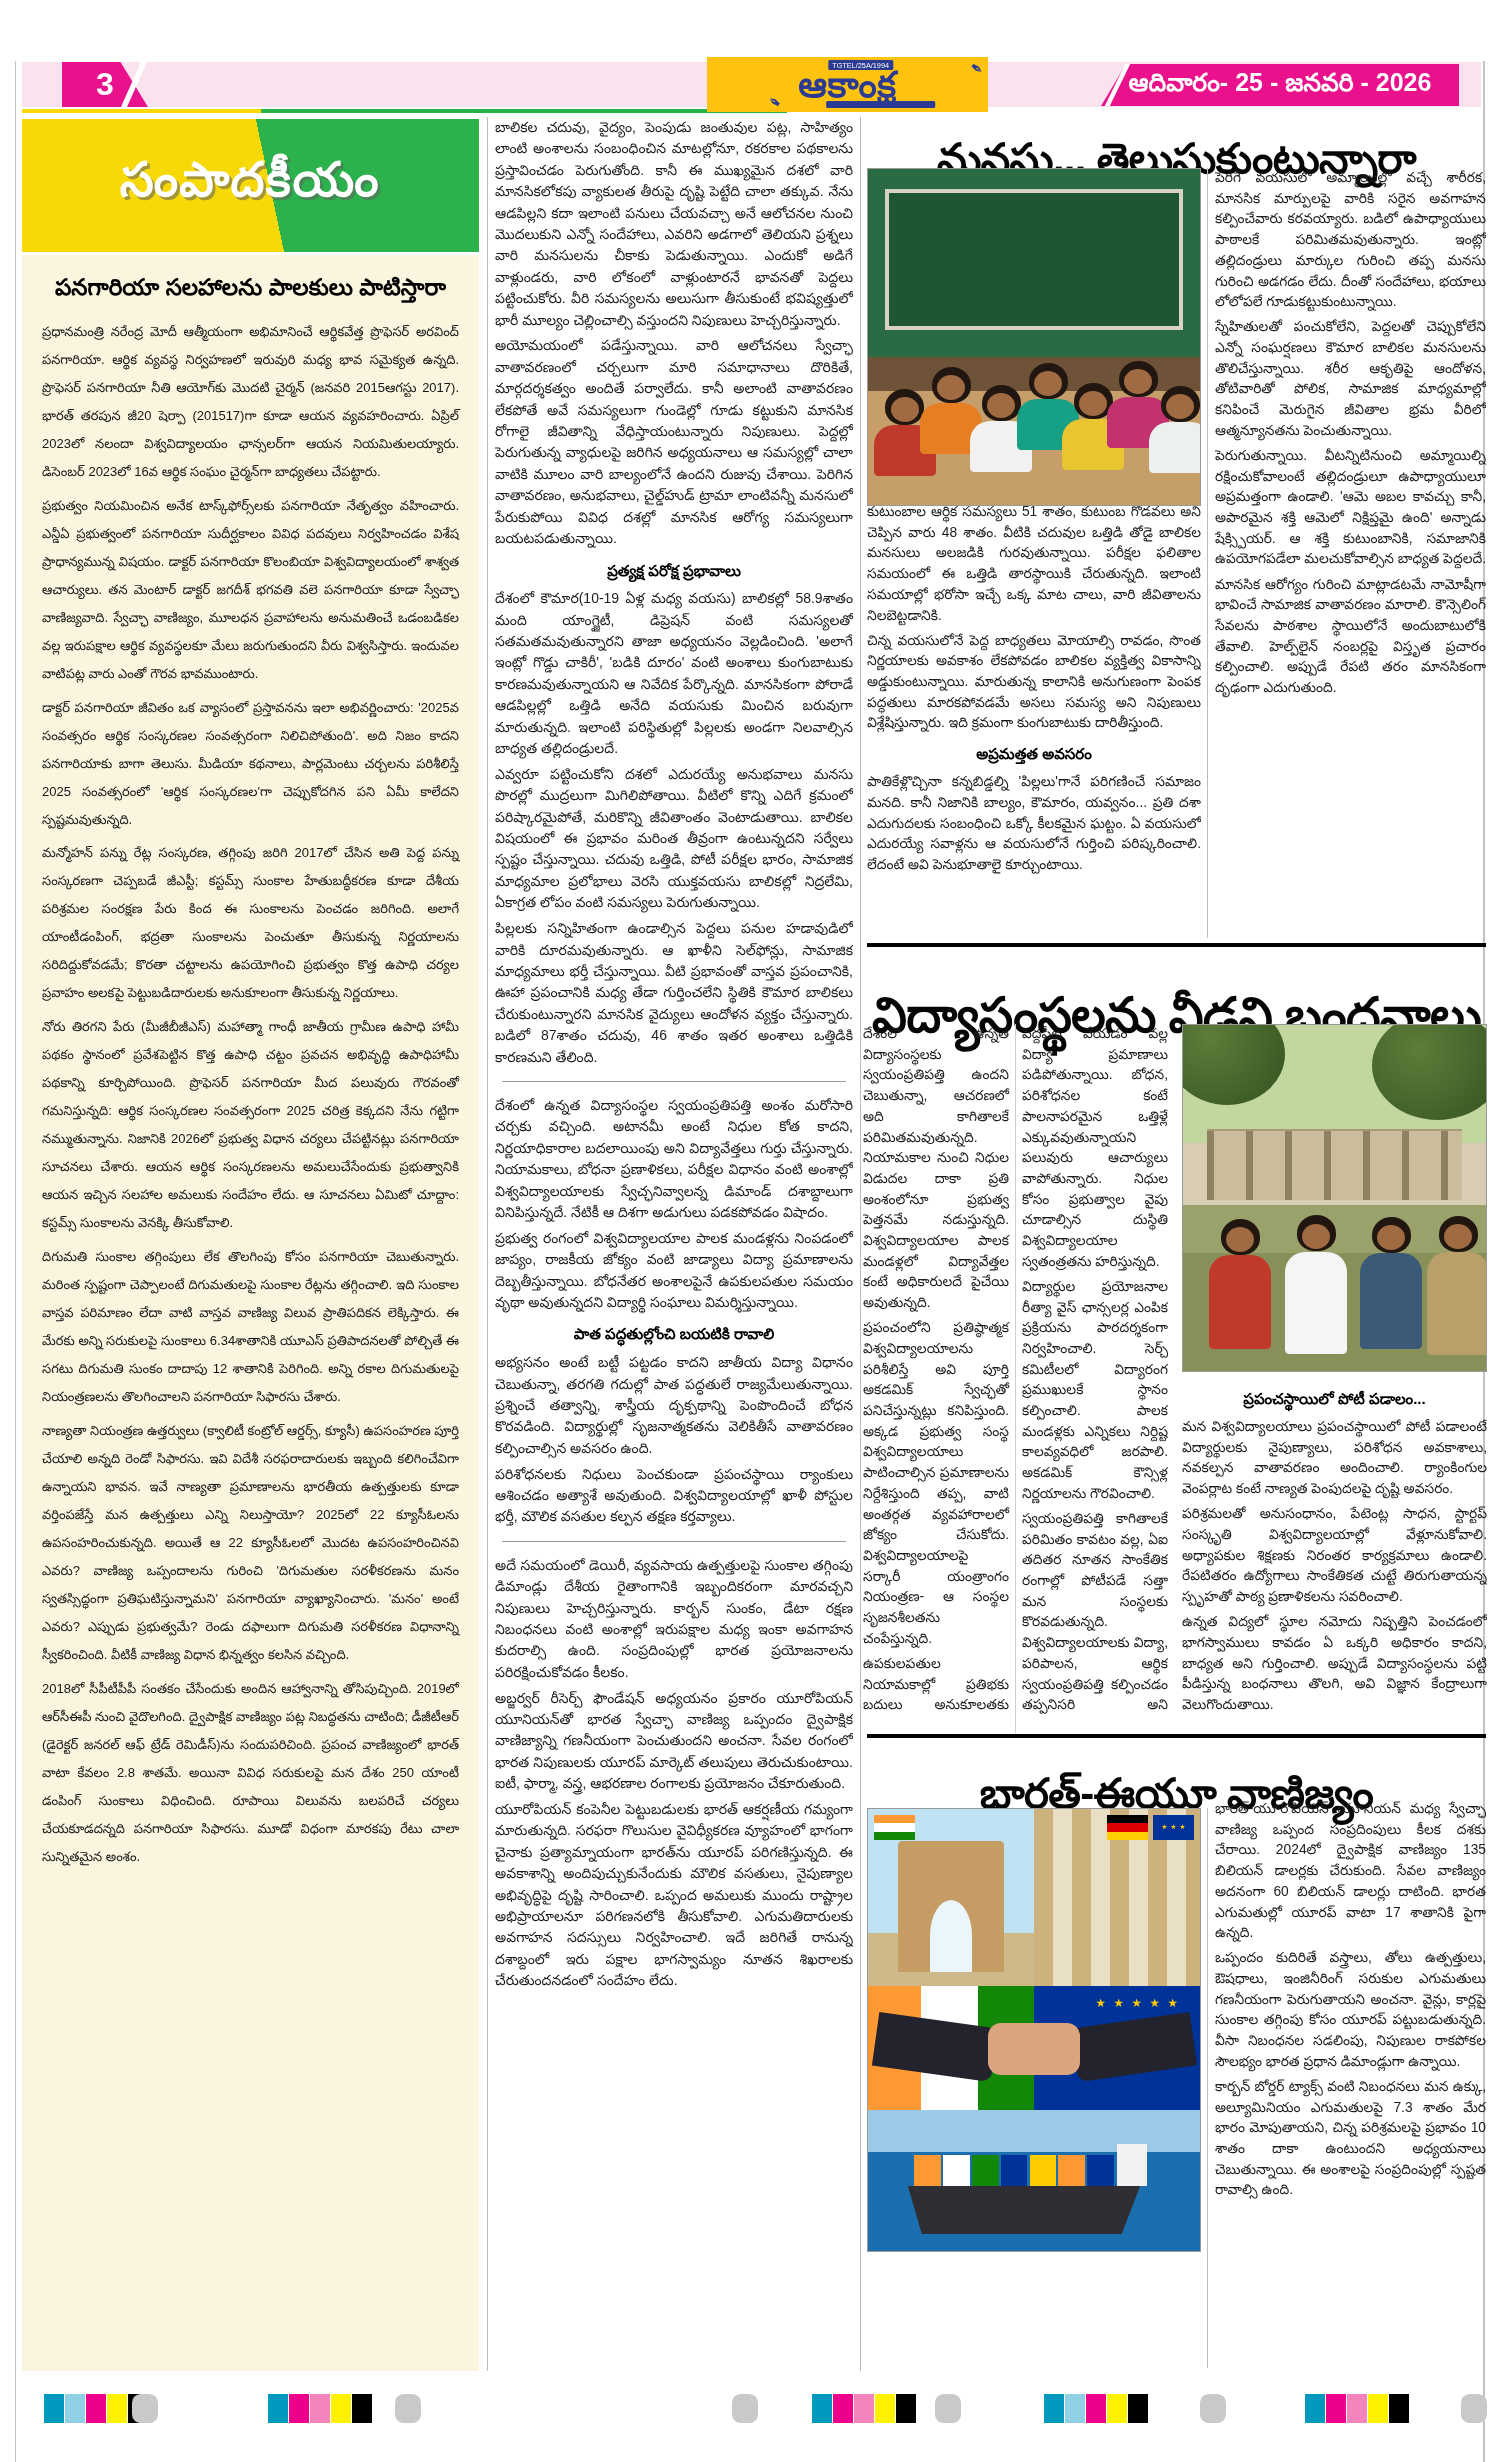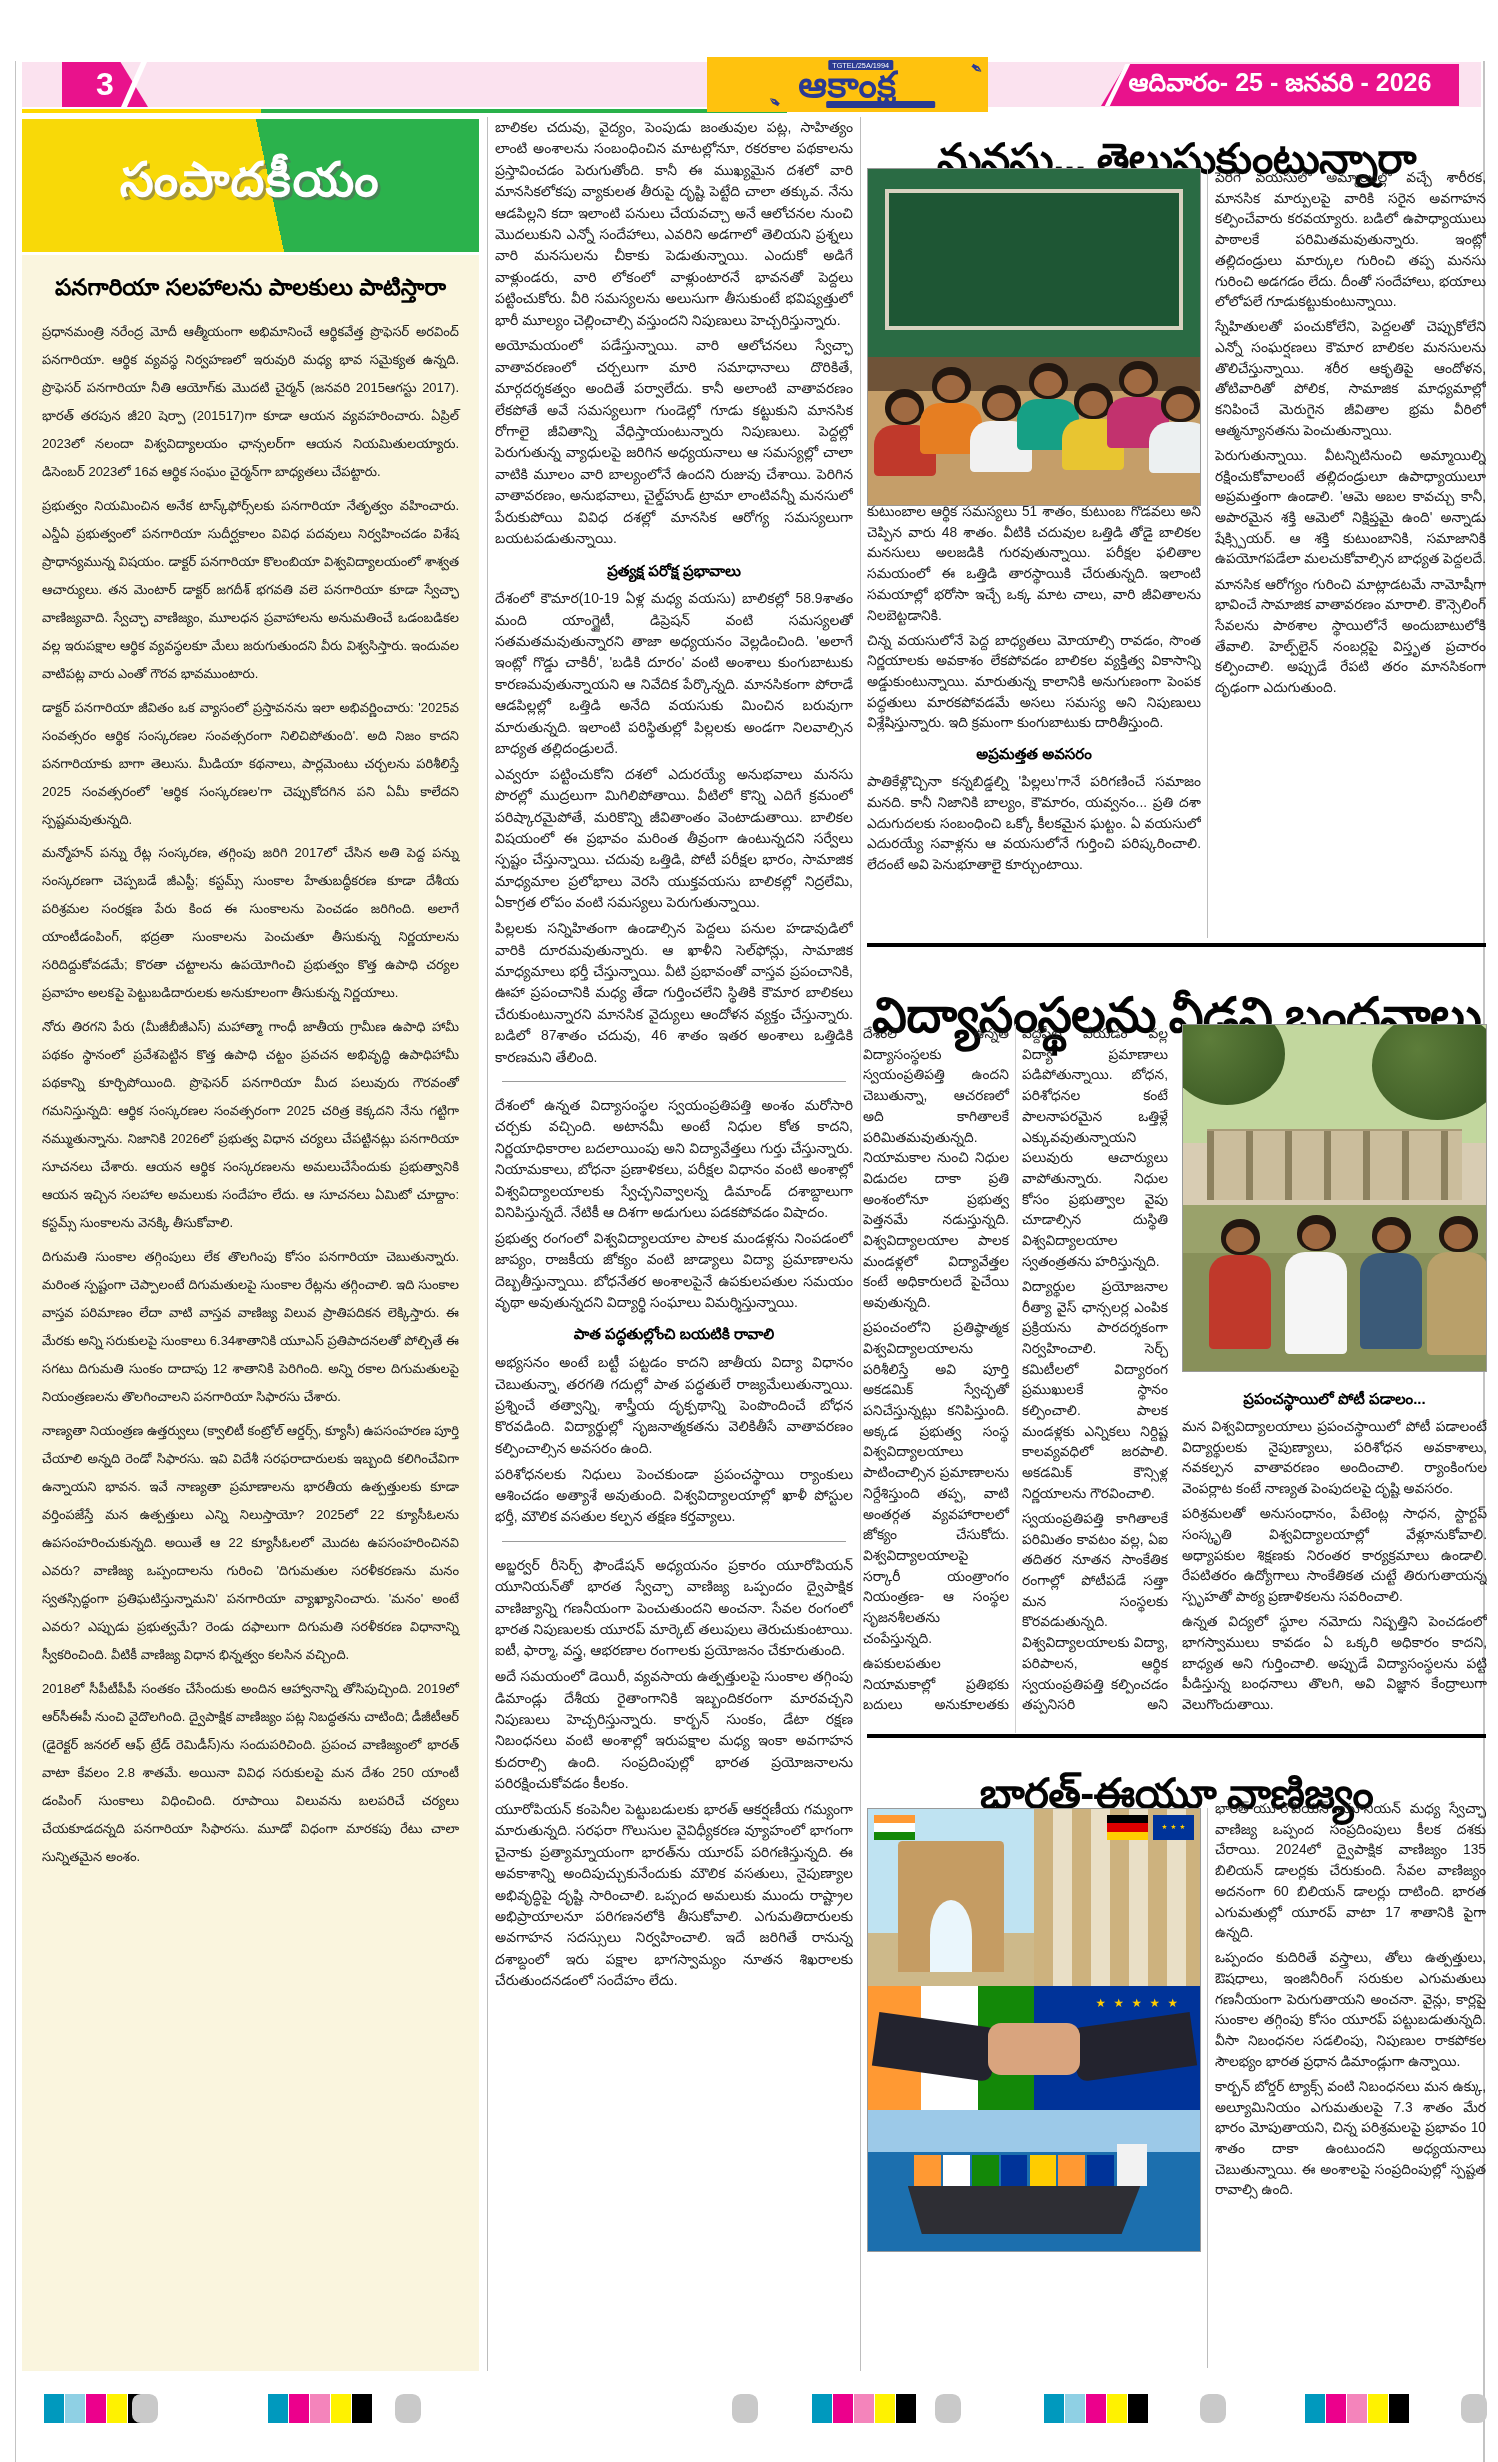--- a/index.html
+++ b/index.html
@@ -163,22 +163,22 @@
         <p>దేశంలో ఉన్నత విద్యాసంస్థల స్వయంప్రతిపత్తి అంశం మరోసారి చర్చకు వచ్చింది. అటానమీ అంటే నిధుల కోత కాదని, నిర్ణయాధికారాల బదలాయింపు అని విద్యావేత్తలు గుర్తు చేస్తున్నారు. నియామకాలు, బోధనా ప్రణాళికలు, పరీక్షల విధానం వంటి అంశాల్లో విశ్వవిద్యాలయాలకు స్వేచ్ఛనివ్వాలన్న డిమాండ్ దశాబ్దాలుగా వినిపిస్తున్నదే. నేటికీ ఆ దిశగా అడుగులు పడకపోవడం విషాదం.</p>
         <p>ప్రభుత్వ రంగంలో విశ్వవిద్యాలయాల పాలక మండళ్లను నింపడంలో జాప్యం, రాజకీయ జోక్యం వంటి జాడ్యాలు విద్యా ప్రమాణాలను దెబ్బతీస్తున్నాయి. బోధనేతర అంశాలపైనే ఉపకులపతుల సమయం వృథా అవుతున్నదని విద్యార్థి సంఘాలు విమర్శిస్తున్నాయి.</p>
       </div>
     <div class="sub-head">పాత పద్ధతుల్లోంచి బయటికి రావాలి</div>
     <div>
         <p>అభ్యసనం అంటే బట్టీ పట్టడం కాదని జాతీయ విద్యా విధానం చెబుతున్నా, తరగతి గదుల్లో పాత పద్ధతులే రాజ్యమేలుతున్నాయి. ప్రశ్నించే తత్వాన్ని, శాస్త్రీయ దృక్పథాన్ని పెంపొందించే బోధన కొరవడింది. విద్యార్థుల్లో సృజనాత్మకతను వెలికితీసే వాతావరణం కల్పించాల్సిన అవసరం ఉంది.</p>
         <p>పరిశోధనలకు నిధులు పెంచకుండా ప్రపంచస్థాయి ర్యాంకులు ఆశించడం అత్యాశే అవుతుంది. విశ్వవిద్యాలయాల్లో ఖాళీ పోస్టుల భర్తీ, మౌలిక వసతుల కల్పన తక్షణ కర్తవ్యాలు.</p>
       </div>
     <hr class="thin-div">
     <div>
+        <p>అదే సమయంలో డెయిరీ, వ్యవసాయ ఉత్పత్తులపై సుంకాల తగ్గింపు డిమాండ్లు దేశీయ రైతాంగానికి ఇబ్బందికరంగా మారవచ్చని నిపుణులు హెచ్చరిస్తున్నారు. కార్బన్ సుంకం, డేటా రక్షణ నిబంధనలు వంటి అంశాల్లో ఇరుపక్షాల మధ్య ఇంకా అవగాహన కుదరాల్సి ఉంది. సంప్రదింపుల్లో భారత ప్రయోజనాలను పరిరక్షించుకోవడం కీలకం.</p>
         <p>అబ్జర్వర్ రీసెర్చ్ ఫౌండేషన్ అధ్యయనం ప్రకారం యూరోపియన్ యూనియన్‌తో భారత స్వేచ్ఛా వాణిజ్య ఒప్పందం ద్వైపాక్షిక వాణిజ్యాన్ని గణనీయంగా పెంచుతుందని అంచనా. సేవల రంగంలో భారత నిపుణులకు యూరప్ మార్కెట్ తలుపులు తెరుచుకుంటాయి. ఐటీ, ఫార్మా, వస్త్ర, ఆభరణాల రంగాలకు ప్రయోజనం చేకూరుతుంది.</p>
-        <p>అదే సమయంలో డెయిరీ, వ్యవసాయ ఉత్పత్తులపై సుంకాల తగ్గింపు డిమాండ్లు దేశీయ రైతాంగానికి ఇబ్బందికరంగా మారవచ్చని నిపుణులు హెచ్చరిస్తున్నారు. కార్బన్ సుంకం, డేటా రక్షణ నిబంధనలు వంటి అంశాల్లో ఇరుపక్షాల మధ్య ఇంకా అవగాహన కుదరాల్సి ఉంది. సంప్రదింపుల్లో భారత ప్రయోజనాలను పరిరక్షించుకోవడం కీలకం.</p>
         <p>యూరోపియన్ కంపెనీల పెట్టుబడులకు భారత్ ఆకర్షణీయ గమ్యంగా మారుతున్నది. సరఫరా గొలుసుల వైవిధ్యీకరణ వ్యూహంలో భాగంగా చైనాకు ప్రత్యామ్నాయంగా భారత్‌ను యూరప్ పరిగణిస్తున్నది. ఈ అవకాశాన్ని అందిపుచ్చుకునేందుకు మౌలిక వసతులు, నైపుణ్యాల అభివృద్ధిపై దృష్టి సారించాలి. ఒప్పంద అమలుకు ముందు రాష్ట్రాల అభిప్రాయాలనూ పరిగణనలోకి తీసుకోవాలి. ఎగుమతిదారులకు అవగాహన సదస్సులు నిర్వహించాలి. ఇదే జరిగితే రానున్న దశాబ్దంలో ఇరు పక్షాల భాగస్వామ్యం నూతన శిఖరాలకు చేరుతుందనడంలో సందేహం లేదు.</p>
       </div>
   </div>
 
   <h1 class="headline-xl" style="top:107px;font-size:42px;">మనసు... తెలుసుకుంటున్నారా</h1>
 
   <div class="photo photo1" style="left:867px;top:168px;width:334px;height:338px;">
     <div class="board"></div>
     <div class="person" style="left:5.8px;bottom:29px;">
         <div class="hair"></div>

